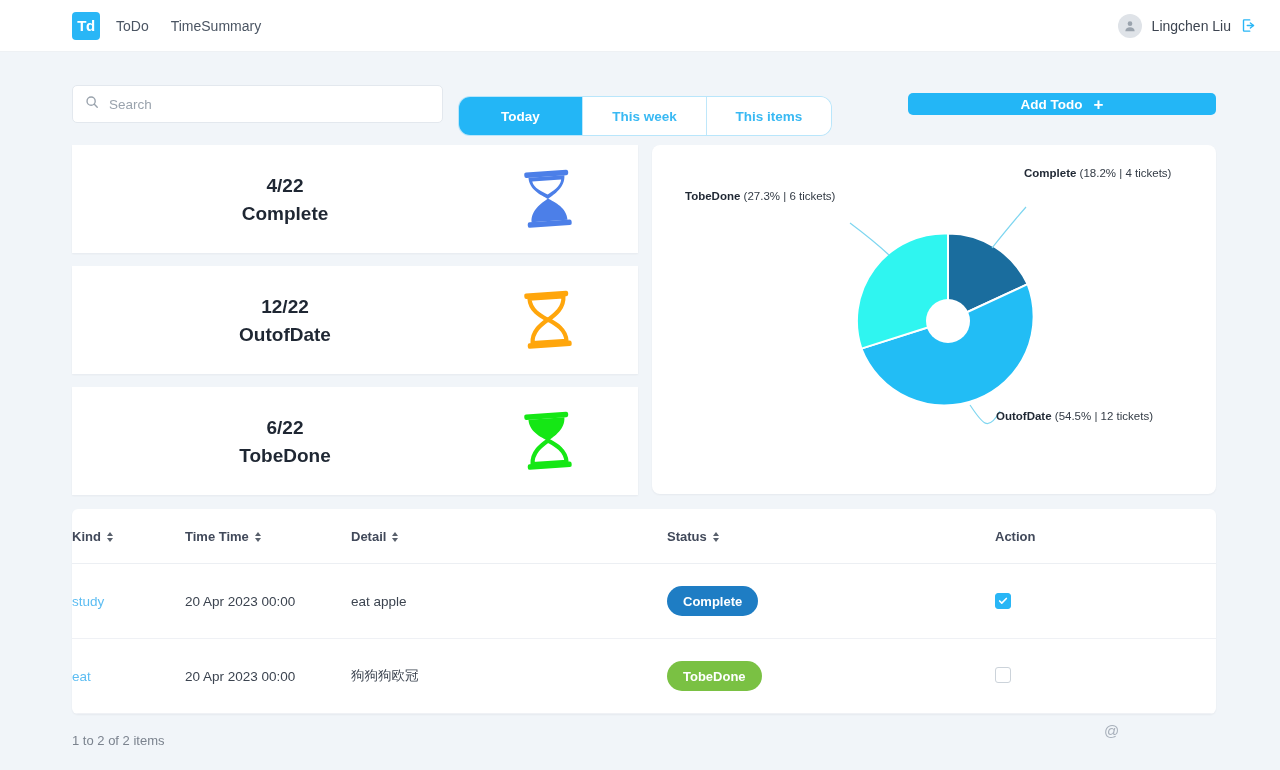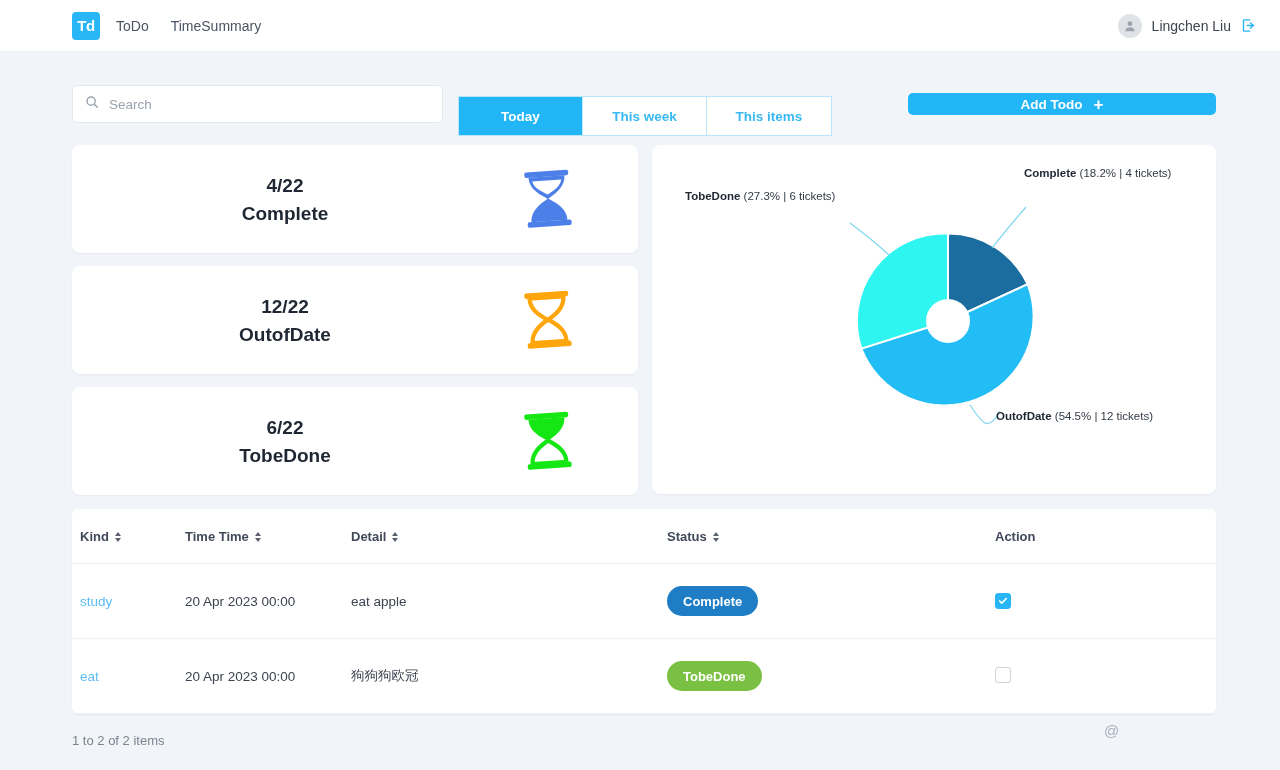--- a/index.html
+++ b/index.html
@@ -50,21 +50,21 @@
   .search-box svg { flex: none; }
   .search-input {
     border: none; outline: none; font-size: 13.5px;
     color: #3c4450; width: 100%; background: transparent;
     font-family: "Liberation Sans", sans-serif;
   }
   .search-input::placeholder { color: #9aa3ad; }
 
   .seg-group {
     display: flex; margin-left: 16px;
-    border-radius: 0; overflow: hidden;
+    border-radius: 11px; overflow: hidden;
     box-shadow: 0 0 0 1px #b9e6fb;
     margin-top: 24px;
   }
   .seg-btn {
     width: 124px; height: 38px; font-size: 13.5px; font-weight: bold;
     background: #fff; color: #39b9f3; border: none; cursor: pointer;
     border-right: 1px solid #bfe7fa;
     font-family: "Liberation Sans", sans-serif;
   }
   .seg-btn:last-child { border-right: none; }
@@ -78,21 +78,21 @@
     font-family: "Liberation Sans", sans-serif;
   }
   .add-btn .plus { font-size: 17px; font-weight: bold; line-height: 1; }
 
   
   .main-grid {
     display: flex; gap: 14px; margin-top: 22px;
   }
   .stats-col { width: 566px; display: flex; flex-direction: column; gap: 13px; }
   .stat-card {
-    height: 108px; background: #fff; border-radius: 8px;
+    height: 108px; background: #fff; border-radius: 0;
     display: flex; align-items: center;
     box-shadow: 0 1px 2px rgba(16,24,40,.05);
   }
   .stat-text {
     flex: 1; text-align: center; padding-left: 40px;
   }
   .stat-num { font-size: 19px; font-weight: bold; color: #1f2733; line-height: 1.55; }
   .stat-label { font-size: 19px; font-weight: bold; color: #1f2733; line-height: 1.35; }
   .stat-icon { width: 180px; display: flex; align-items: center; justify-content: center; }
 
@@ -134,21 +134,21 @@
   tbody td {
     font-size: 13.5px; color: #3c4450; padding: 22px 0;
     border-bottom: 1px solid #eff1f5;
   }
   tbody tr:last-child td { border-bottom: 1px solid #eff1f5; }
   .col-kind { width: 113px; padding-left: 0; }
   .col-time { width: 166px; }
   .col-detail { width: 316px; }
   .col-status { width: 328px; }
   .col-action { width: auto; }
-  thead th.col-kind, tbody td.col-kind { padding-left: 8px; }
+  thead th.col-kind, tbody td.col-kind { padding-left: 0; }
   .kind-link { color: #5dbdf2; cursor: pointer; }
   .badge {
     display: inline-flex; align-items: center; justify-content: center;
     height: 30px; min-width: 90px; padding: 0 16px;
     border-radius: 16px; color: #fff; font-size: 13px; font-weight: bold;
     cursor: pointer;
   }
   .badge.blue { background: #1e7dc4; }
   .badge.green { background: #7ac143; }
   .chk {

